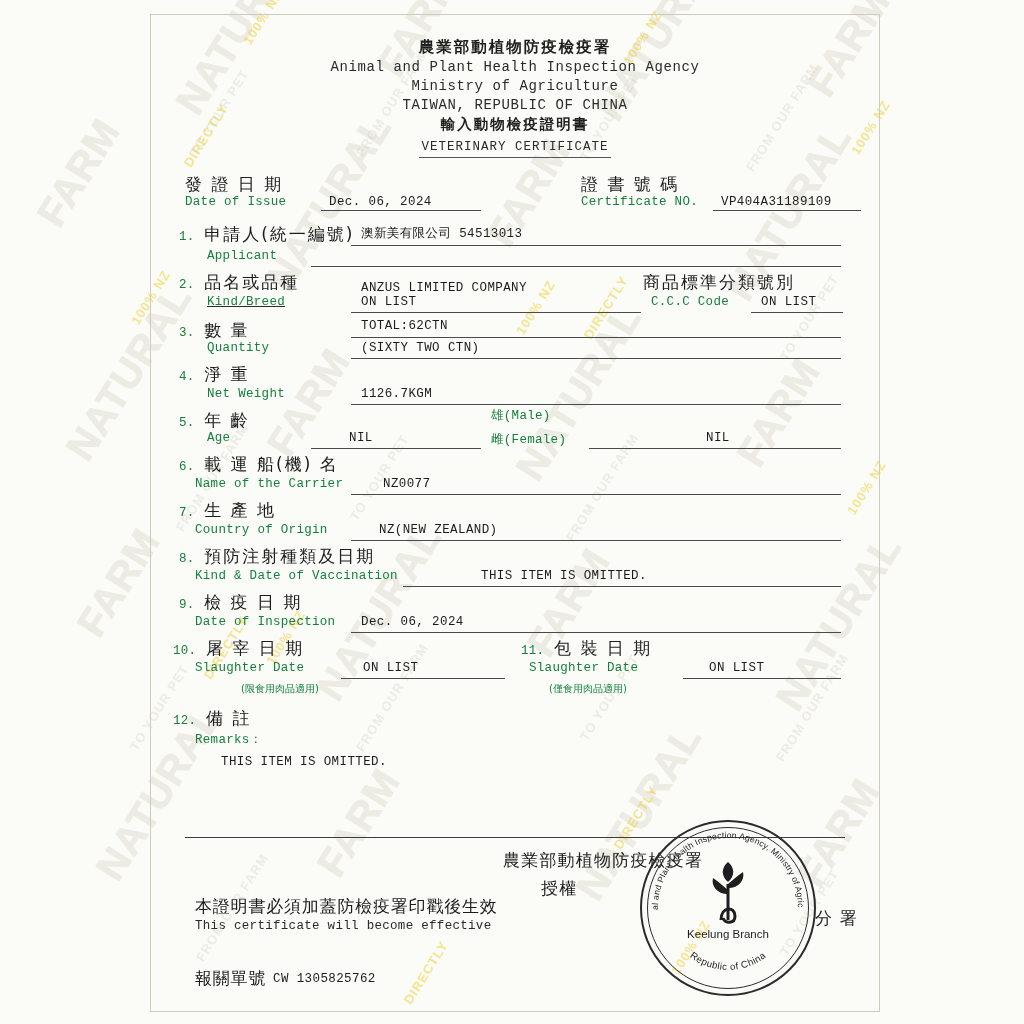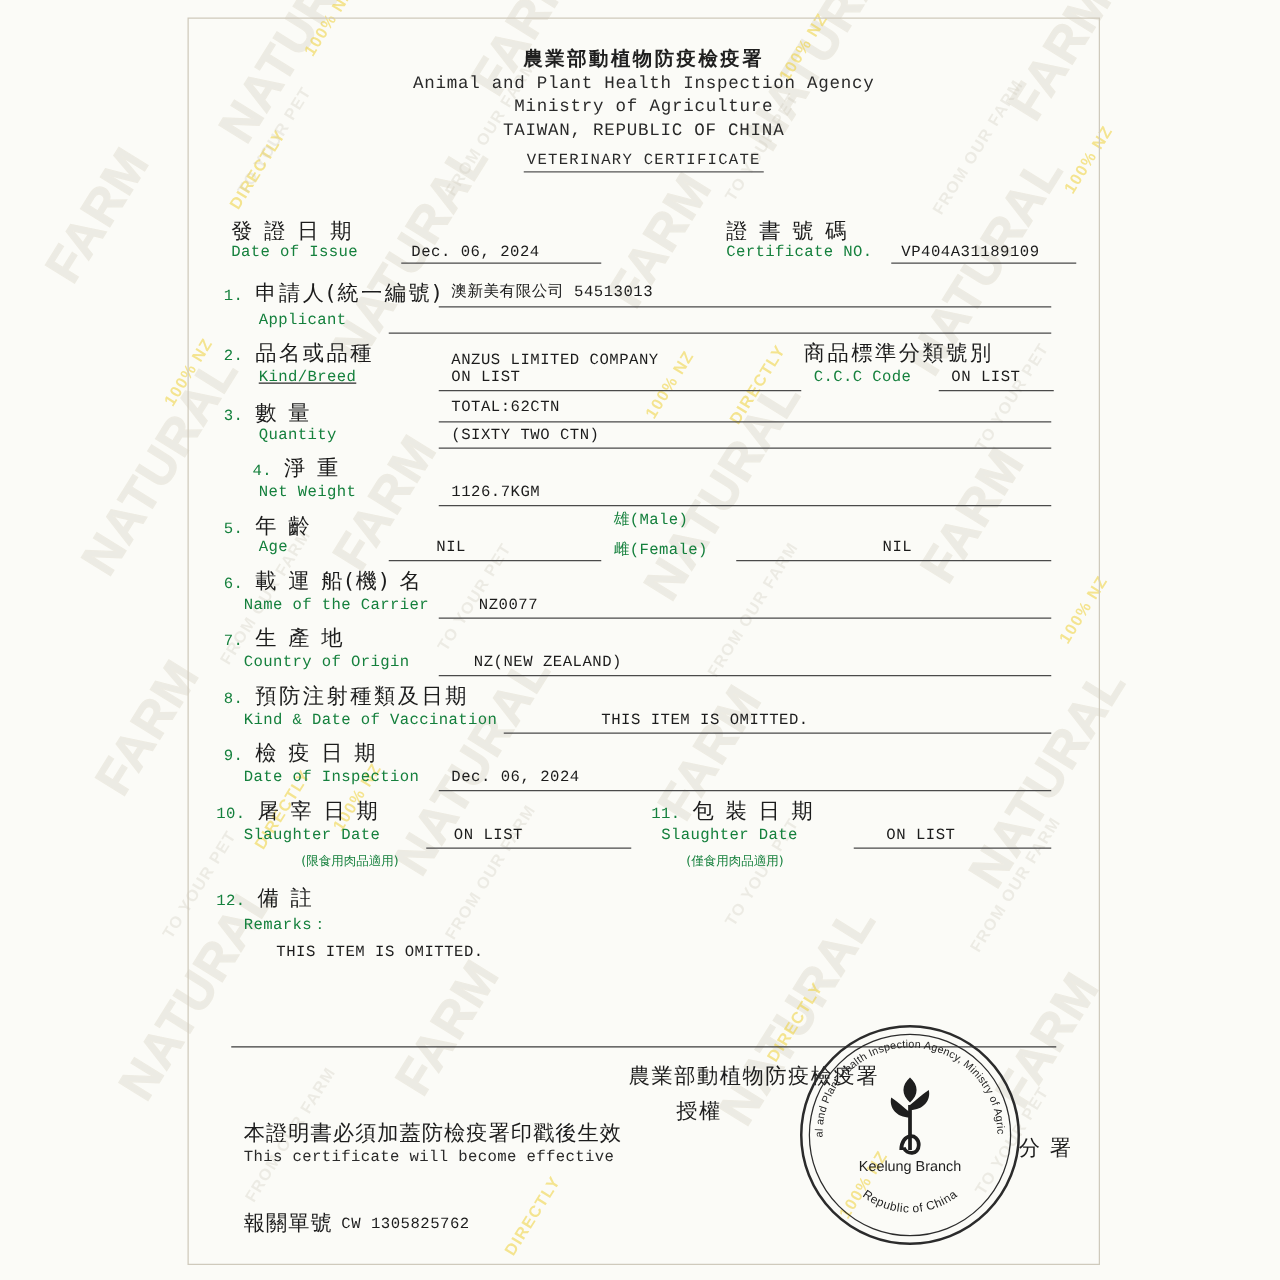--- a/index.html
+++ b/index.html
@@ -206,20 +206,21 @@
     <div class="wm small grey" style="left:170px; top:900px; transform:rotate(-58deg);">FROM OUR FARM</div>
   </div>
 
   <div class="doc">
 
     <div class="header">
       <div class="cjk">農業部動植物防疫檢疫署</div>
       <div class="en">Animal and Plant Health Inspection Agency</div>
       <div class="en">Ministry of Agriculture</div>
       <div class="en">TAIWAN,  REPUBLIC OF CHINA</div>
+      <div class="cjk" style="font-size:14.5px;">輸入動物檢疫證明書</div>
       <div style="margin-top:2px;"><span class="under">VETERINARY CERTIFICATE</span></div>
     </div>
 
     <div class="row" style="left:34px; top:158px;">
       <div class="lbl-cjk">發  證  日  期</div>
     </div>
     <div class="row" style="left:34px; top:180px;">
       <div class="lbl-en">Date of Issue</div>
     </div>
     <div class="row" style="left:178px; top:180px;">
@@ -285,21 +286,21 @@
     </div>
     <div class="uline" style="left:200px; top:322px; width:490px;"></div>
     <div class="row" style="left:56px; top:326px;">
       <div class="lbl-en">Quantity</div>
     </div>
     <div class="row" style="left:210px; top:326px;">
       <div class="val">(SIXTY TWO CTN)</div>
     </div>
     <div class="uline" style="left:200px; top:343px; width:490px;"></div>
 
-    <div class="row" style="left:28px; top:348px;margin-left:23px;">
+    <div class="row" style="left:28px; top:348px;">
       <span class="lbl-en">4.</span>
       <span class="lbl-cjk">淨      重</span>
     </div>
     <div class="row" style="left:56px; top:372px;">
       <div class="lbl-en">Net Weight</div>
     </div>
     <div class="row" style="left:210px; top:372px;">
       <div class="val">1126.7KGM</div>
     </div>
     <div class="uline" style="left:200px; top:389px; width:490px;"></div>

